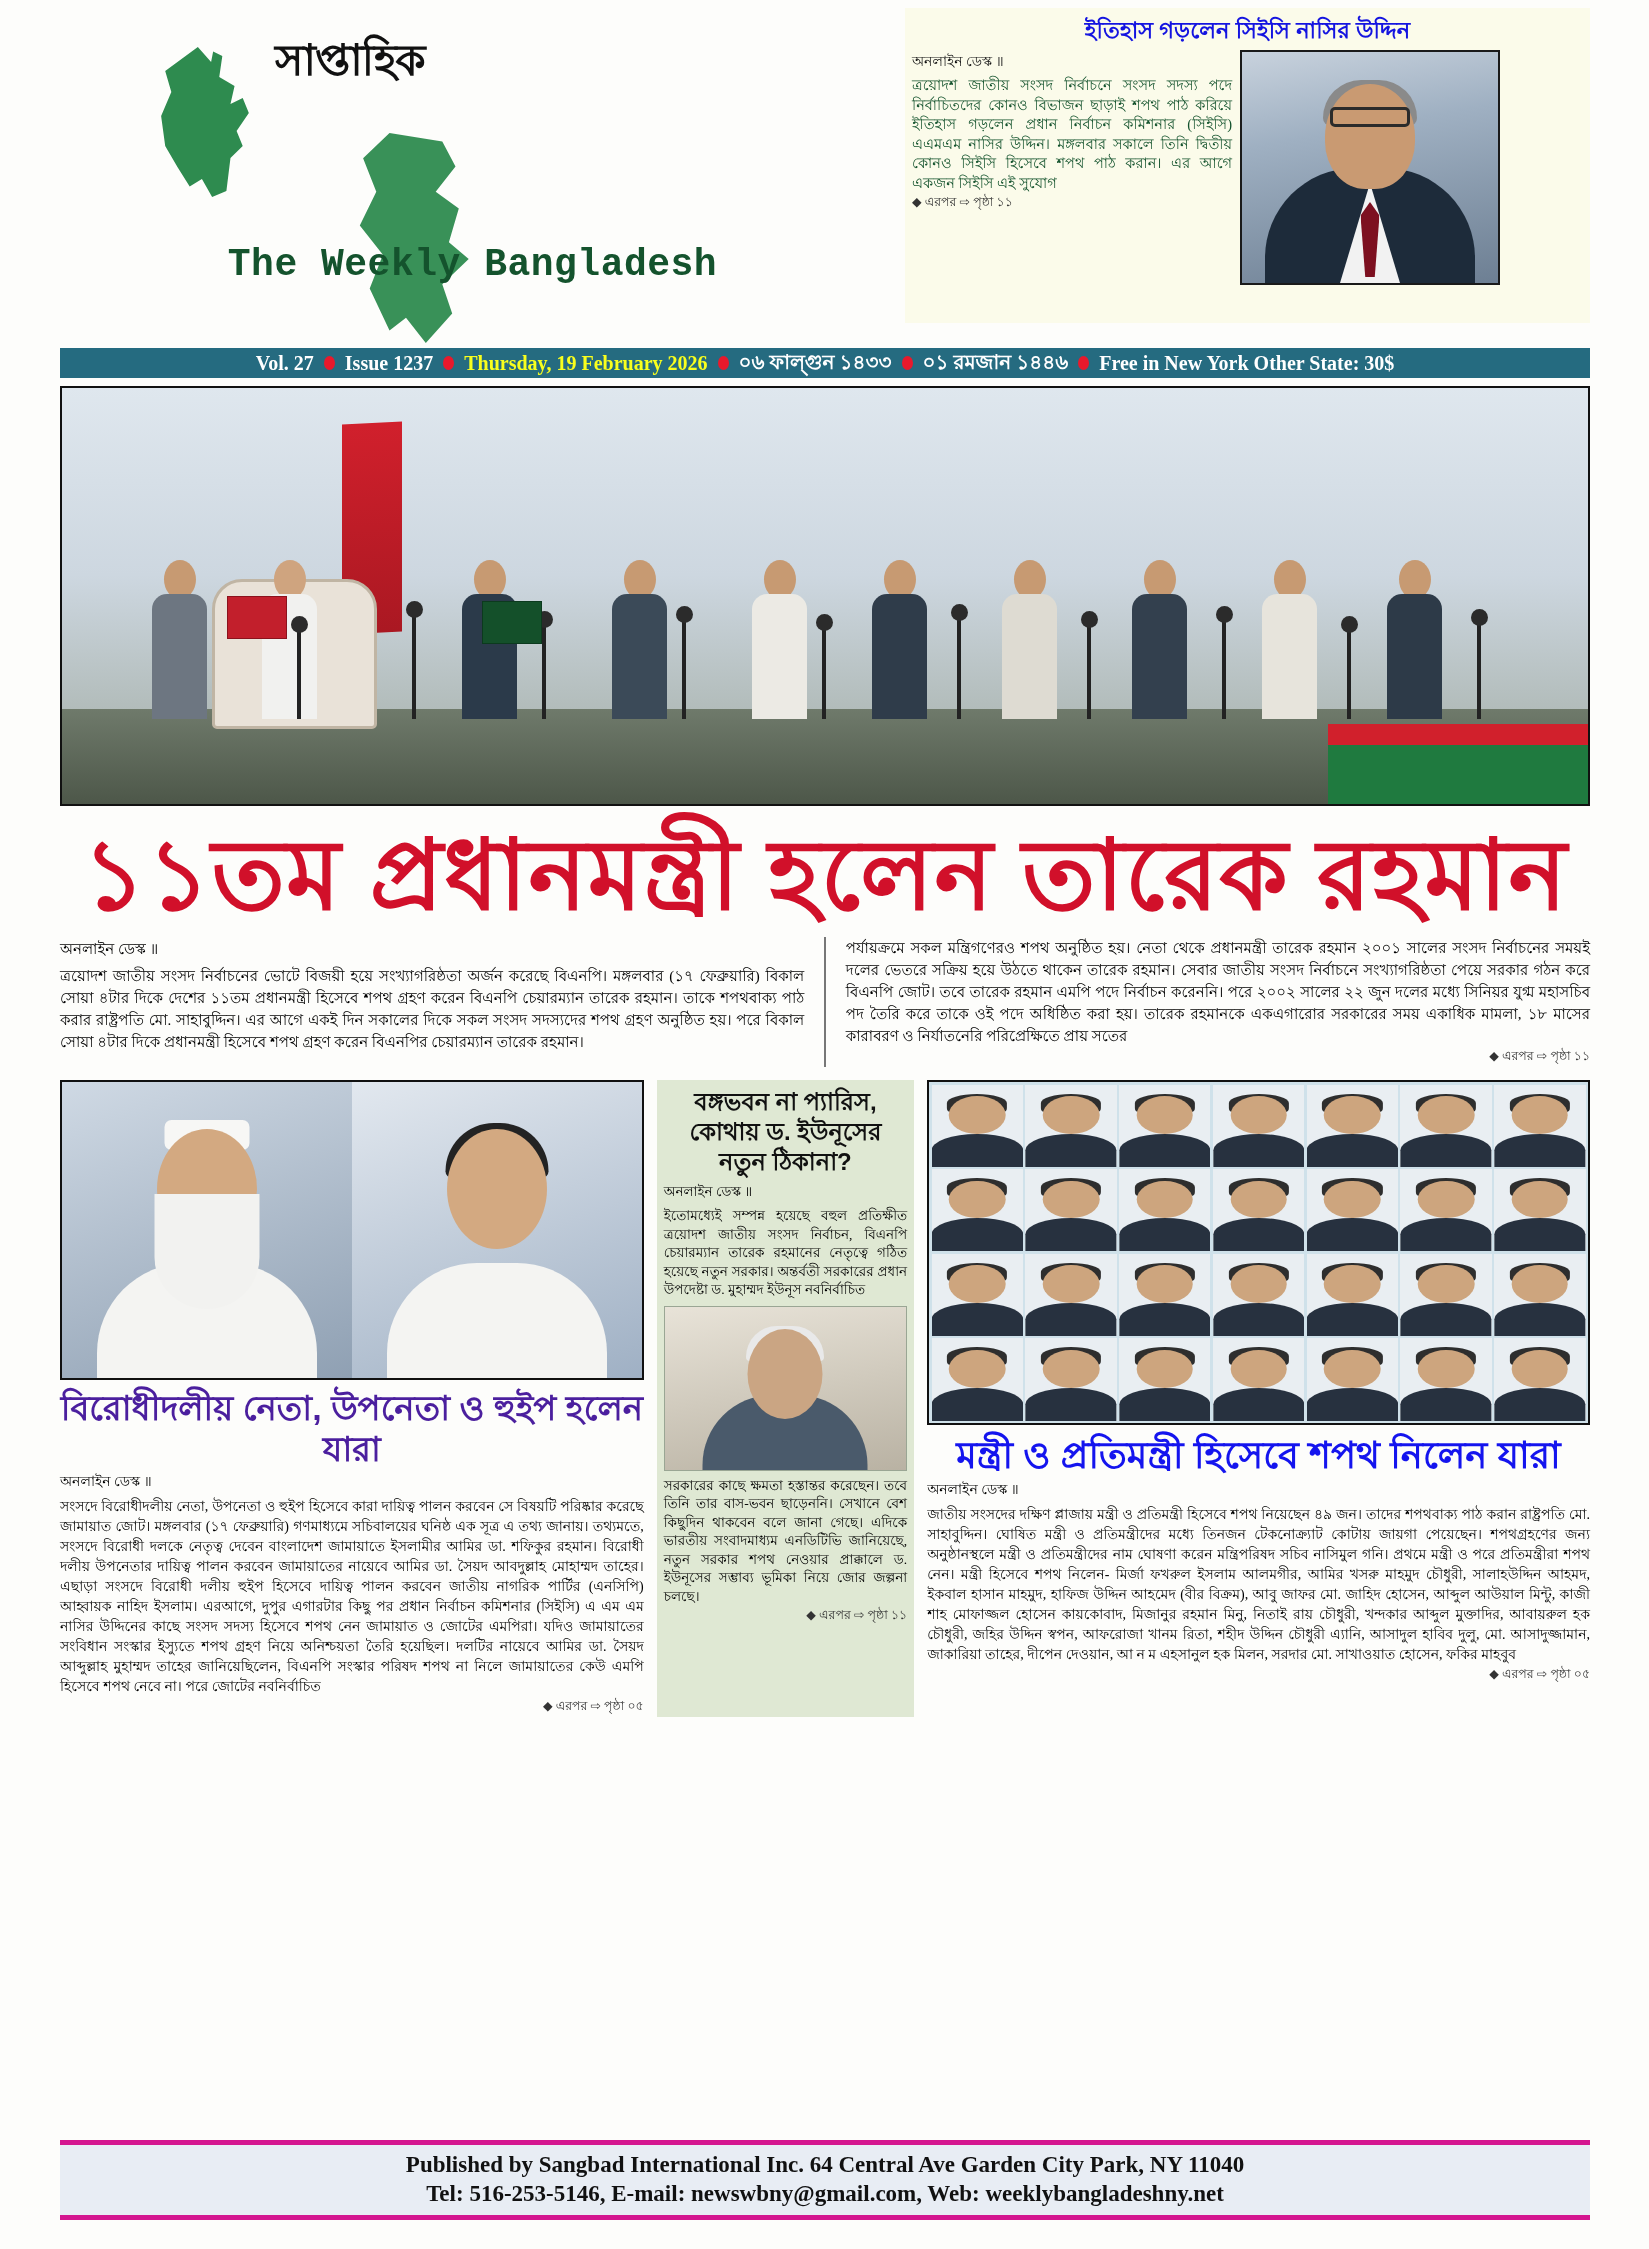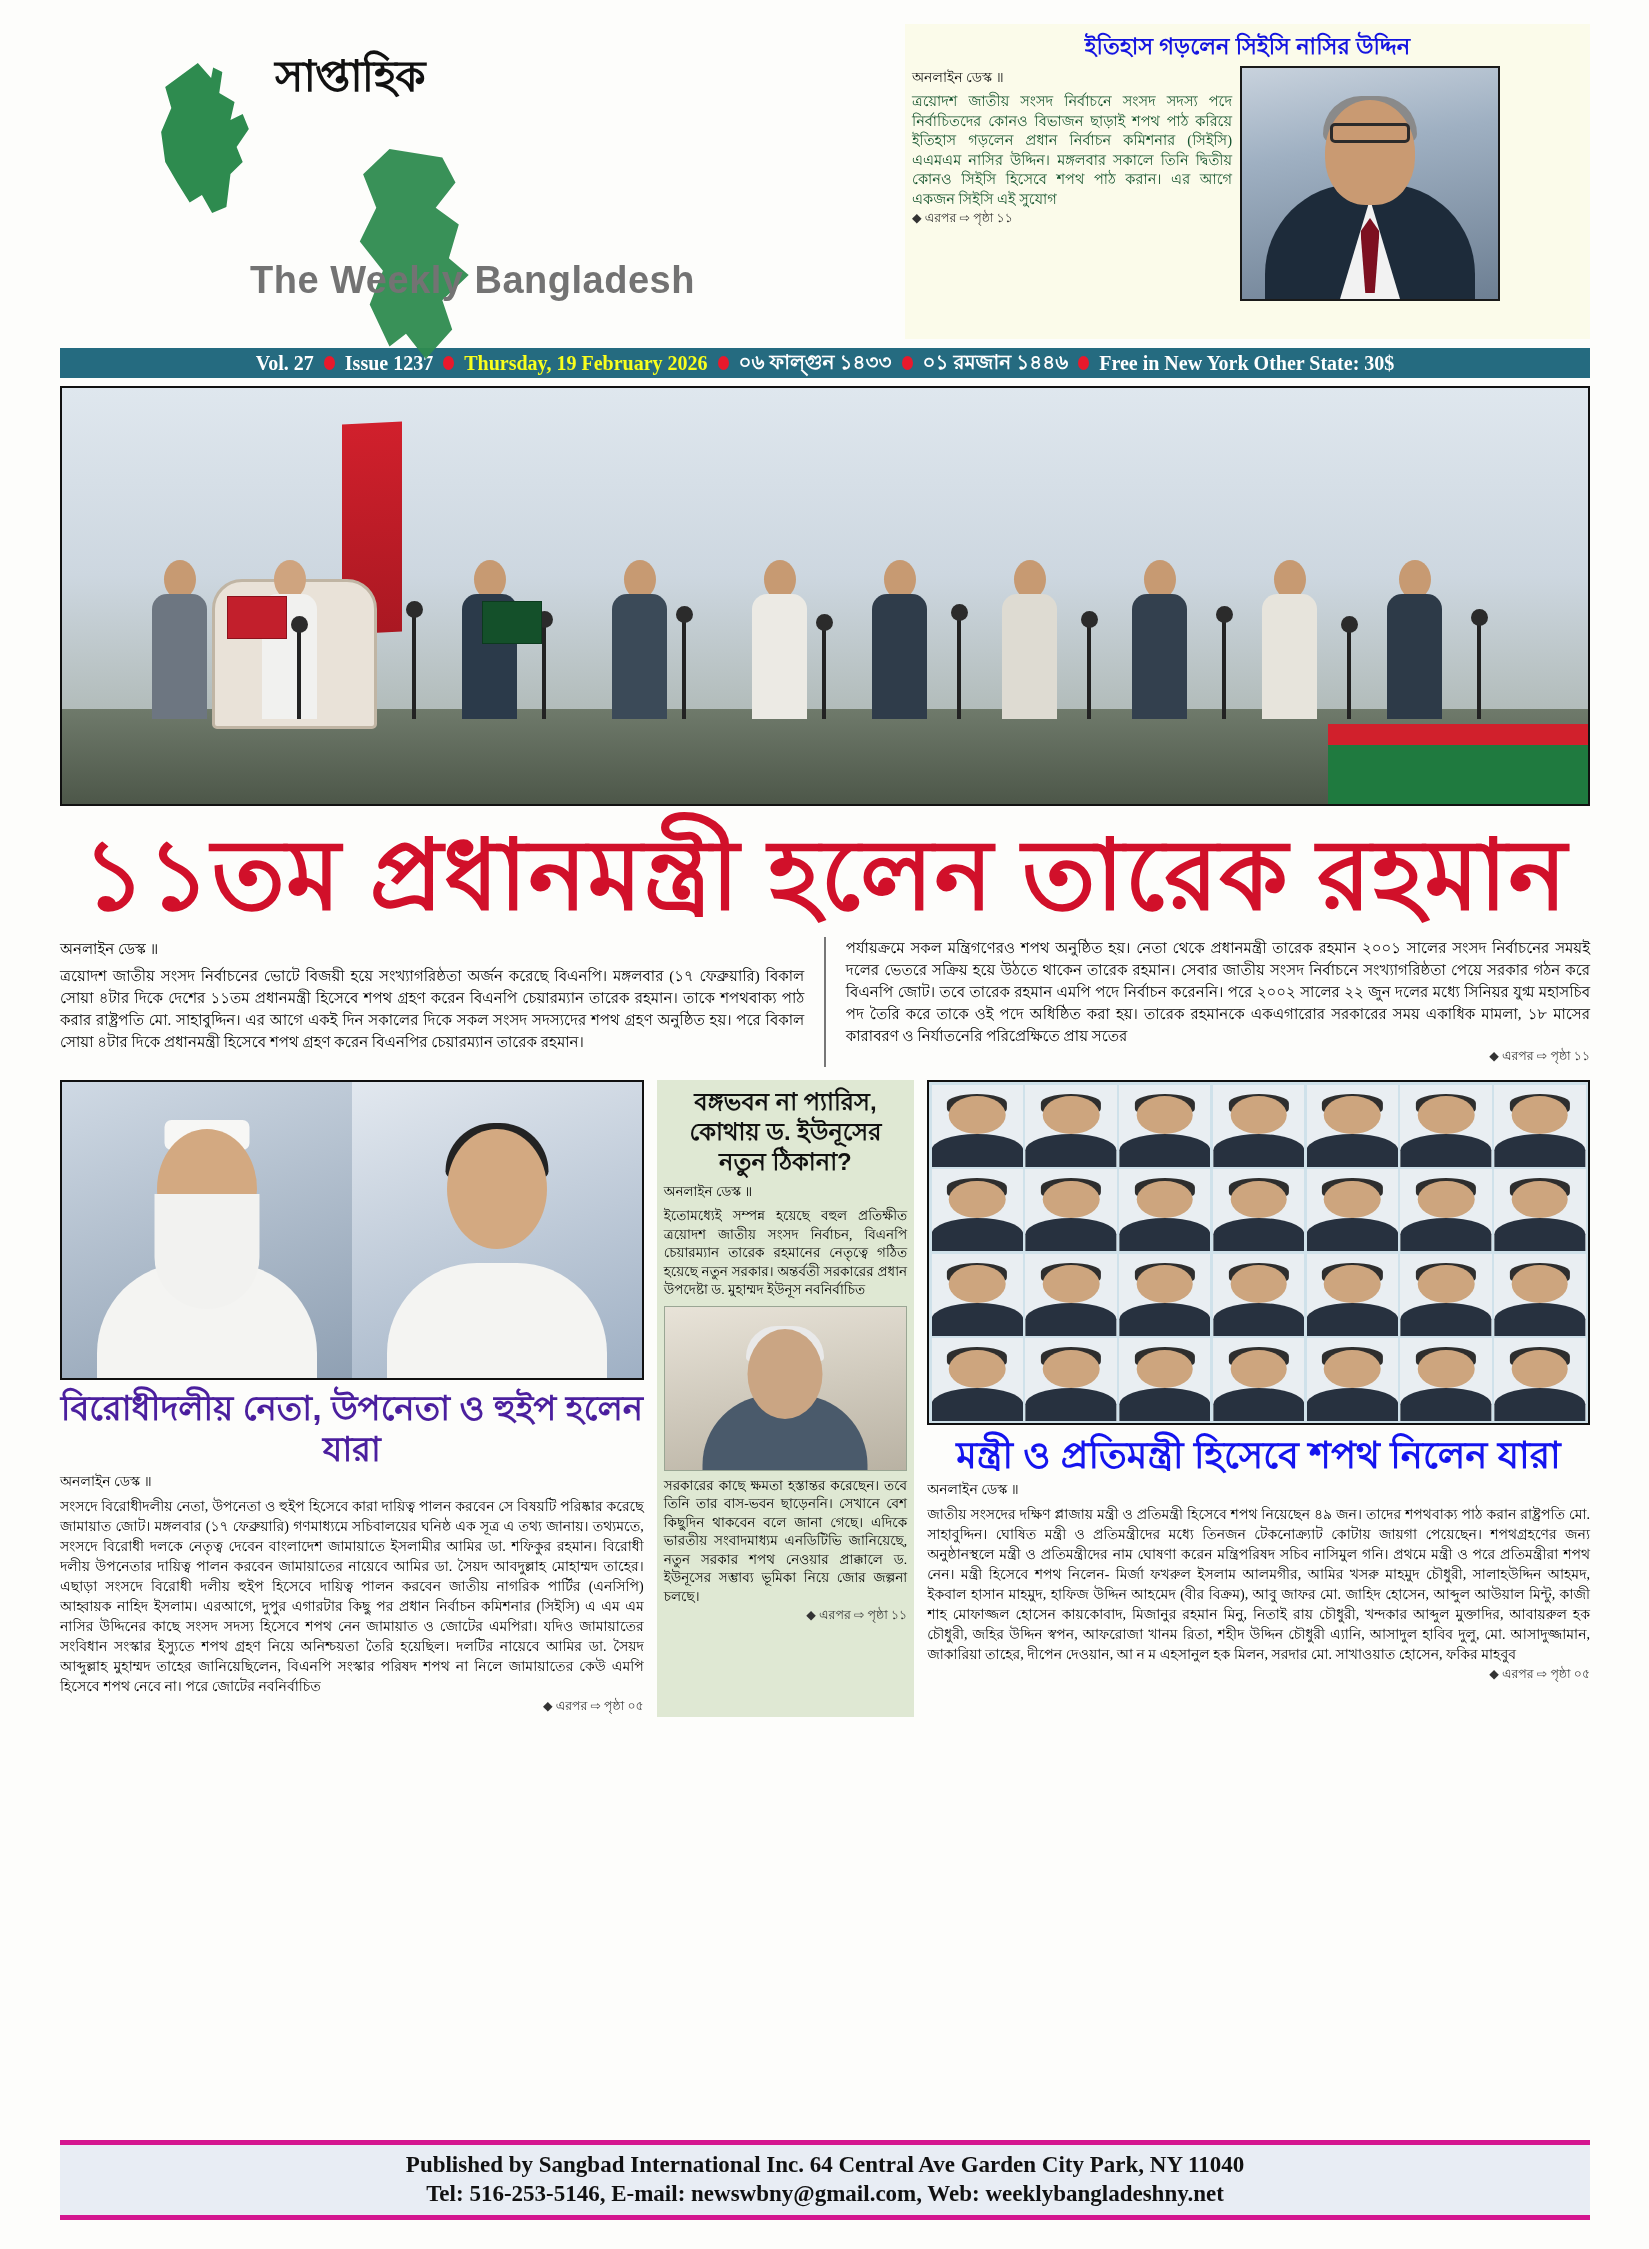--- a/index.html
+++ b/index.html
@@ -15,21 +15,21 @@
     background: #fdfdfb;
     padding: 0;
   }
 
   
   .masthead {
     position: relative;
     height: 345px;
     display: flex;
     align-items: flex-start;
-    padding: 24px 60px 0 60px;
+    padding: 8px 60px 0 60px;
     justify-content: space-between;
   }
   .logo-block {
     position: relative;
     width: 825px;
     height: 320px;
     text-align: center;
   }
   .weekly-bn {
     position: absolute;
@@ -77,23 +77,23 @@
     z-index: 3;
     letter-spacing: 2px;
     text-shadow: 1px 1px 0 rgba(0,0,0,.06);
   }
   .title-en {
     position: absolute;
     left: 0; top: 235px;
     width: 100%;
     font-size: 38px;
     font-weight: 700;
-    color: #737373;
+    color: #14532d;
     letter-spacing: 0.5px;
-    font-family: Liberation Sans, sans-serif;
+    font-family: Liberation Mono, monospace;
     z-index: 4;
   }
 
   
   .teaser {
     position: relative;
     margin-left: 20px;
     width: 685px;
     height: 315px;
     background: #fbfbea;

